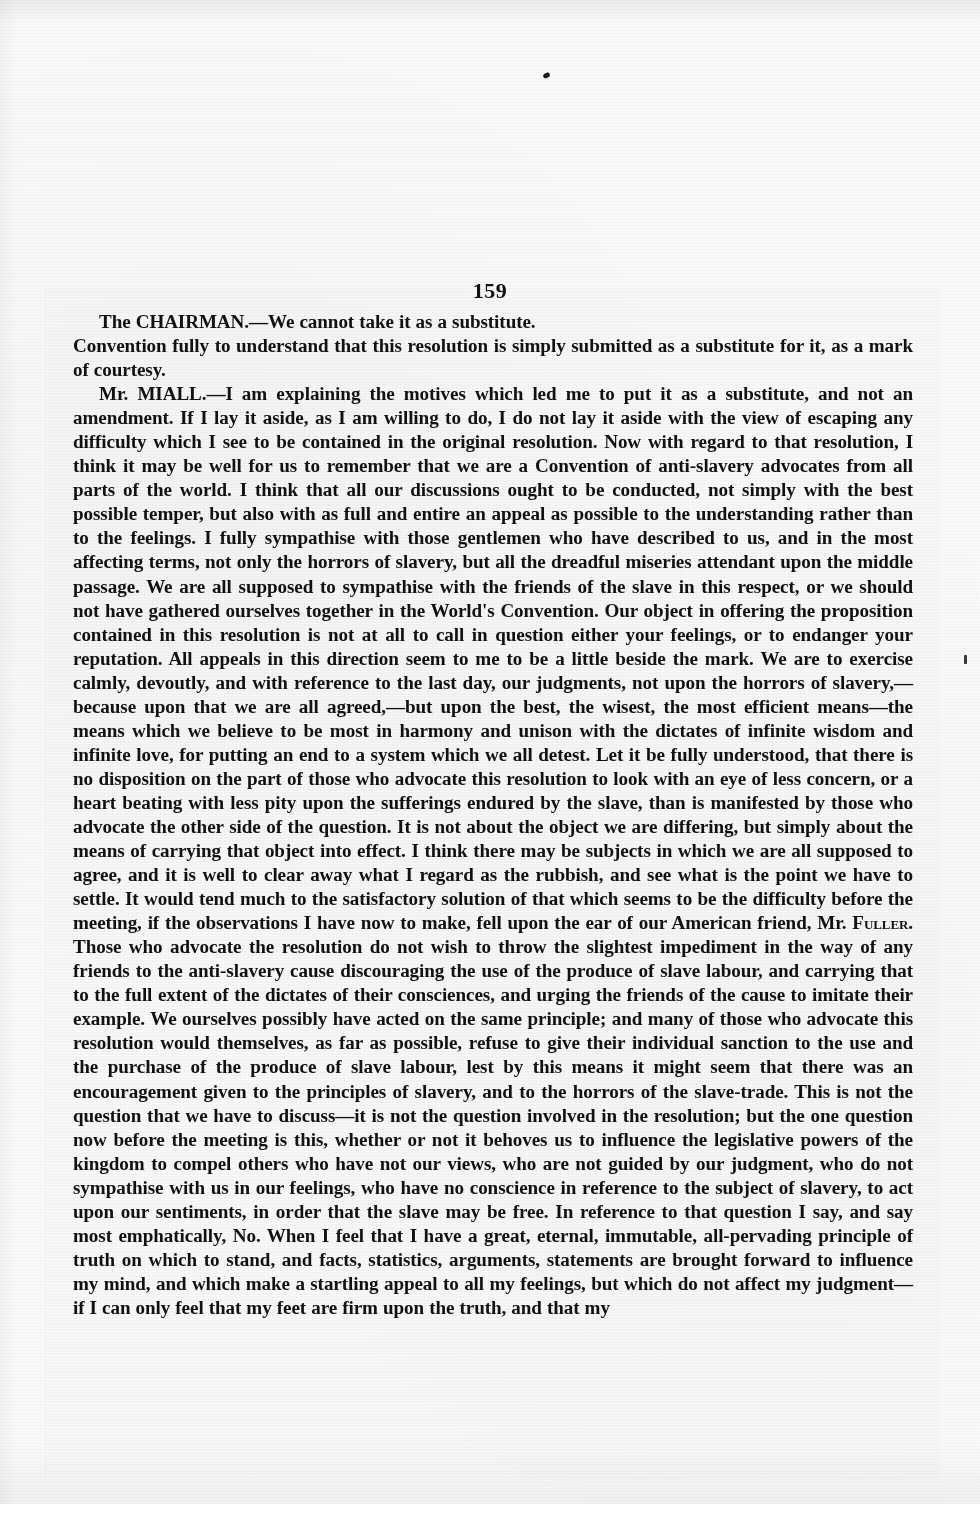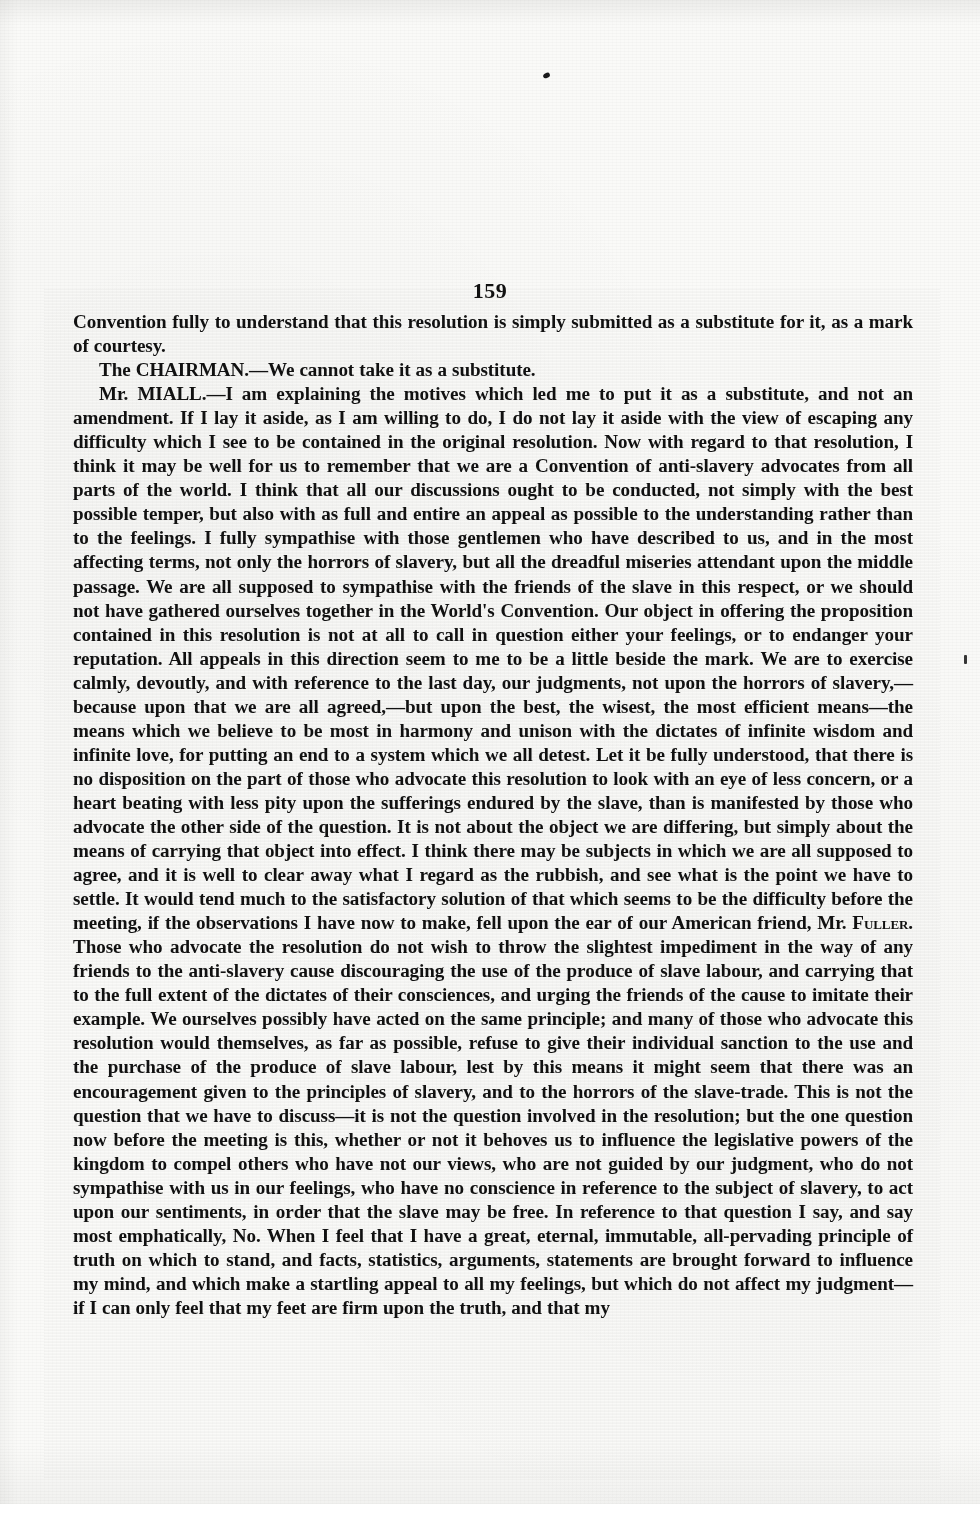--- a/index.html
+++ b/index.html
@@ -171,21 +171,21 @@
 
   <div class="ink-speck speck-top"></div>
   <div class="ink-speck speck-right-margin"></div>
 
   <div class="content">
 
     <div class="page-number">159</div>
 
     <div class="text-block">
 
+      <p class="para indent">The CHAIRMAN.—We cannot take it as a substitute.</p>
+
       <p class="para">Convention fully to understand that this resolution is simply submitted as a substitute for it, as a mark of courtesy.</p>
-
-      <p class="para indent">The CHAIRMAN.—We cannot take it as a substitute.</p>
 
       <p class="para indent"><span>Mr. MIALL.—</span><span>I am explaining the motives which led me to put it as a substitute, and not an amendment. If I lay it aside, as I am willing to do, I do not lay it aside with the view of escaping any difficulty which I see to be contained in the original resolution. Now with regard to that resolution, I think it may be well for us to remember that we are a Convention of anti-slavery advocates from all parts of the world. I think that all our discussions ought to be conducted, not simply with the best possible temper, but also with as full and entire an appeal as possible to the understanding rather than to the feelings. I fully sympathise with those gentlemen who have described to us, and in the most affecting terms, not only the horrors of slavery, but all the dreadful miseries attendant upon the middle passage. We are all supposed to sympathise with the friends of the slave in this respect, or we should not have gathered ourselves together in the World's Convention. Our object in offering the proposition contained in this resolution is not at all to call in question either your feelings, or to endanger your reputation. All appeals in this direction seem to me to be a little beside the mark. We are to exercise calmly, devoutly, and with reference to the last day, our judgments, not upon the horrors of slavery,—because upon that we are all agreed,—but upon the best, the wisest, the most efficient means—the means which we believe to be most in harmony and unison with the dictates of infinite wisdom and infinite love, for putting an end to a system which we all detest. Let it be fully understood, that there is no disposition on the part of those who advocate this resolution to look with an eye of less concern, or a heart beating with less pity upon the sufferings endured by the slave, than is manifested by those who advocate the other side of the question. It is not about the object we are differing, but simply about the means of carrying that object into effect. I think there may be subjects in which we are all supposed to agree, and it is well to clear away what I regard as the rubbish, and see what is the point we have to settle. It would tend much to the satisfactory solution of that which seems to be the difficulty before the meeting, if the observations I have now to make, fell upon the ear of our American friend, Mr. </span><span class="smallcaps">Fuller</span><span>. Those who advocate the resolution do not wish to throw the slightest impediment in the way of any friends to the anti-slavery cause discouraging the use of the produce of slave labour, and carrying that to the full extent of the dictates of their consciences, and urging the friends of the cause to imitate their example. We ourselves possibly have acted on the same principle; and many of those who advocate this resolution would themselves, as far as possible, refuse to give their individual sanction to the use and the purchase of the produce of slave labour, lest by this means it might seem that there was an encouragement given to the principles of slavery, and to the horrors of the slave-trade. This is not the question that we have to discuss—it is not the question involved in the resolution; but the one question now before the meeting is this, whether or not it behoves us to influence the legislative powers of the kingdom to compel others who have not our views, who are not guided by our judgment, who do not sympathise with us in our feelings, who have no conscience in reference to the subject of slavery, to act upon our sentiments, in order that the slave may be free. In reference to that question I say, and say most emphatically, No. When I feel that I have a great, eternal, immutable, all-pervading principle of truth on which to stand, and facts, statistics, arguments, statements are brought forward to influence my mind, and which make a startling appeal to all my feelings, but which do not affect my judgment—if I can only feel that my feet are firm upon the truth, and that my</span></p>
 
     </div>
   </div>
 </div>
 
 </body></html>

